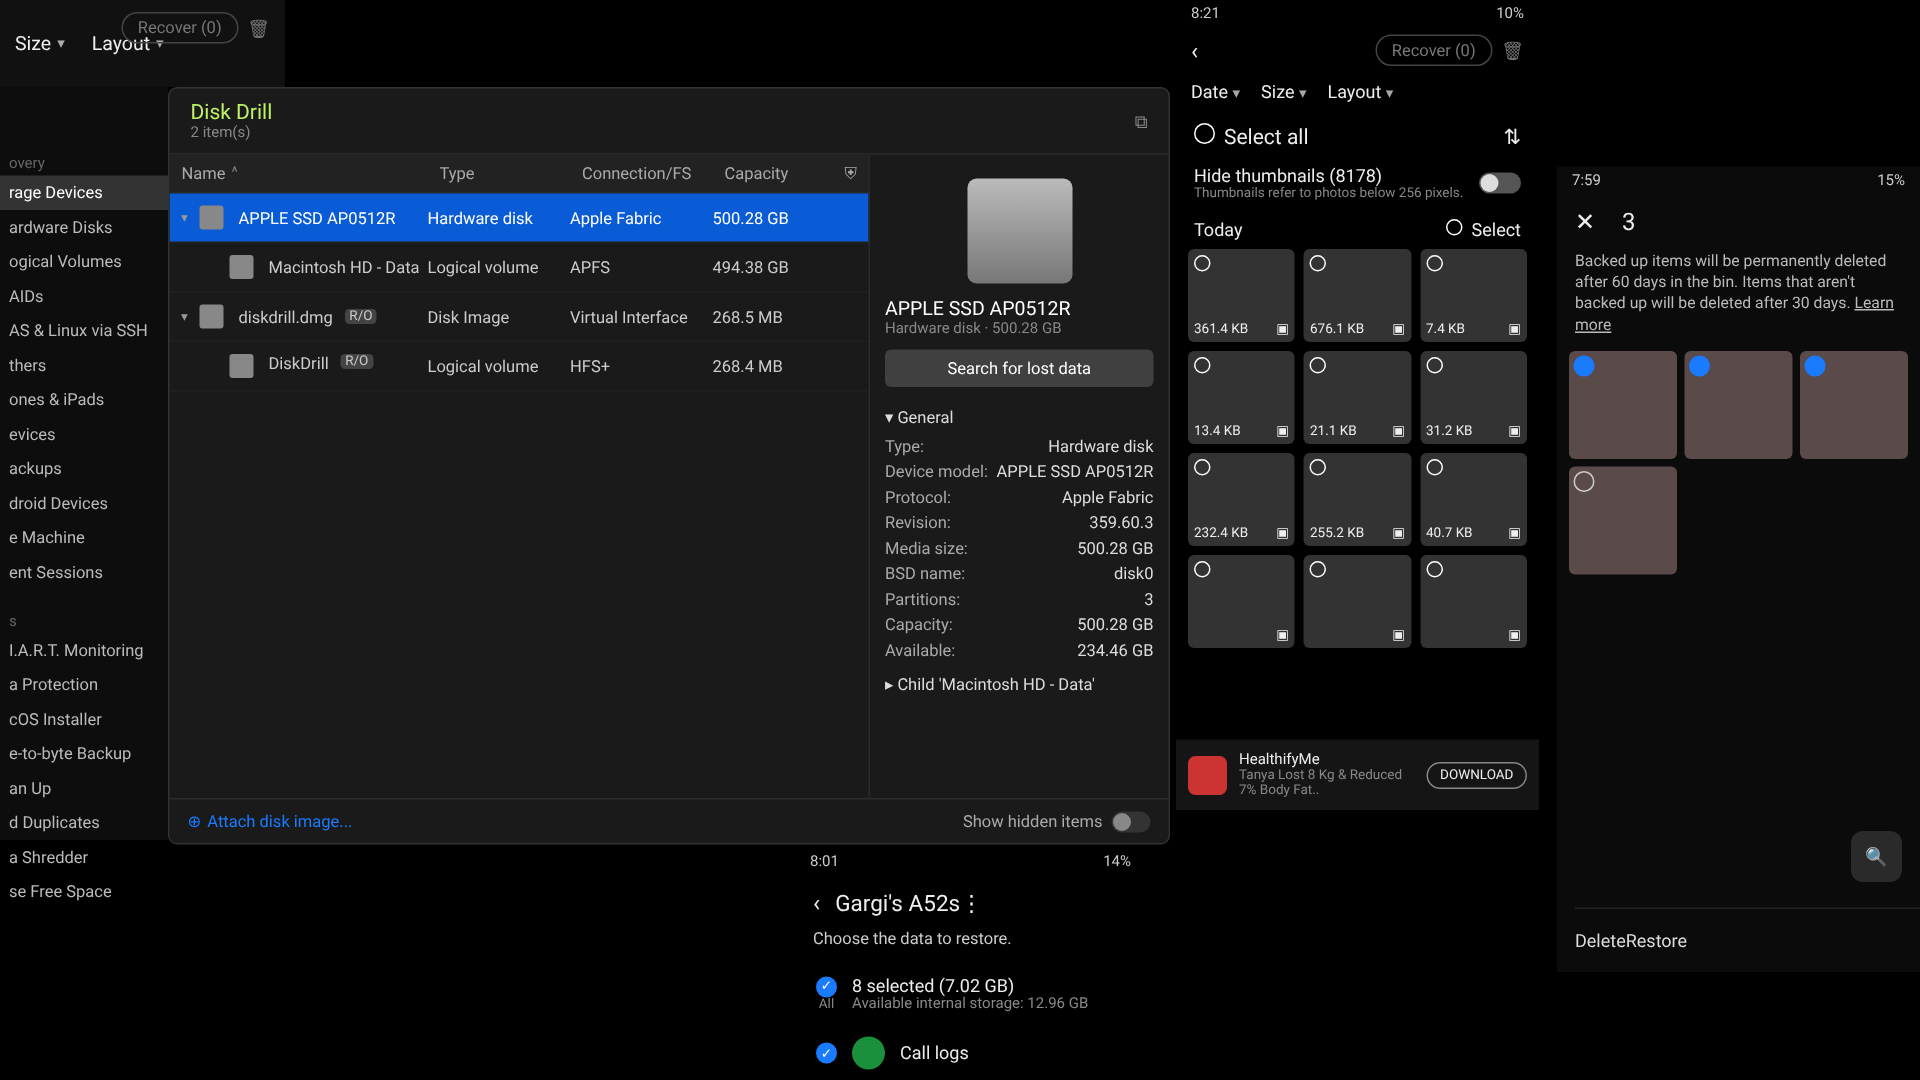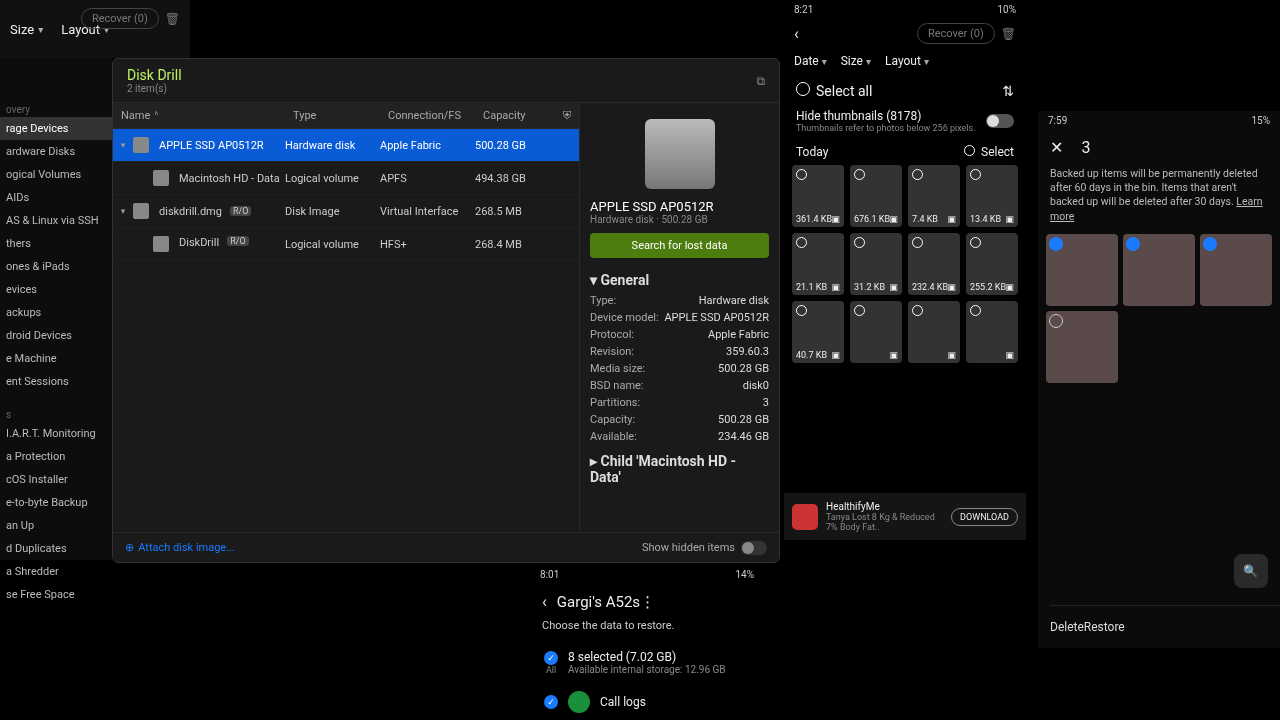--- a/index.html
+++ b/index.html
@@ -25,42 +25,42 @@
   .c-name{flex:1;display:flex;align-items:center;gap:4px}
   .c-type{width:95px}.c-conn{width:95px}.c-cap{width:80px}.c-s{width:24px}
   .dd-row{display:flex;align-items:center;font-size:11px;padding:8px 0;border-bottom:1px solid #202020}
   .dd-row.sel{background:#0a5bd6;color:#fff}
   .tri{width:20px;text-align:center;color:#999;font-size:9px}
   .dicon{width:16px;height:16px;background:#888;border-radius:2px;margin-right:6px;display:inline-block}
   .dd-detail{width:200px;border-left:1px solid #2a2a2a;padding:10px;font-size:11px;color:#bbb;overflow:auto}
   .drive-img{width:70px;height:70px;margin:6px auto 10px;display:block;background:linear-gradient(#bbb,#777);border-radius:6px}
   .drive-name{color:#fff;font-size:13px;text-align:left}
   .drive-sub{color:#888;font-size:10px;margin-bottom:8px}
-  .dd-scan{background:#4d7c0f;color:#fff;text-align:center;padding:6px;border-radius:4px;font-size:11px;margin-bottom:10px}
+  .dd-scan{background:#404040;color:#fff;text-align:center;padding:6px;border-radius:4px;font-size:11px;margin-bottom:10px}
   .kv{display:flex;justify-content:space-between;padding:2px 0;color:#aaa}
   .kv span:last-child{color:#ddd}
-  .sect{color:#ddd;font-size:14px;padding:4px 0;font-weight:700}
+  .sect{color:#ddd;font-size:11px;padding:4px 0;font-weight:400}
   .dd-foot{position:absolute;bottom:0;left:0;right:0;height:30px;display:flex;align-items:center;justify-content:space-between;padding:0 12px;background:#1a1a1a;border-top:1px solid #2a2a2a}
   .attach{color:#1a7bff;font-size:11px;display:flex;align-items:center;gap:4px}
   .toggle{width:26px;height:14px;background:#333;border-radius:8px;position:relative}
   .toggle::after{content:"";width:12px;height:12px;background:#888;border-radius:50%;position:absolute;top:1px;left:1px}
   
   .phoneA{position:absolute;left:784px;top:0;width:242px;height:540px;background:#000;color:#eee}
   .statusbar{display:flex;justify-content:space-between;padding:4px 10px;font-size:10px;color:#ccc}
   .phA-top{display:flex;justify-content:space-between;align-items:center;padding:4px 10px}
   .back{font-size:16px}
   .ph-chips{display:flex;gap:14px;padding:6px 10px;font-size:12px}
   .sel-all{display:flex;align-items:center;justify-content:space-between;padding:8px 12px;font-size:14px}
   .ring{width:14px;height:14px;border:1.5px solid #fff;border-radius:50%;display:inline-block;margin-right:6px}
   .hide-row{display:flex;align-items:center;justify-content:space-between;padding:2px 12px 6px}
   .hide-txt small{display:block;color:#888;font-size:9px}
   .tog{width:28px;height:14px;background:#555;border-radius:8px;position:relative}
   .tog::after{content:"";width:12px;height:12px;background:#ddd;border-radius:50%;position:absolute;top:1px;left:1px}
   .today{display:flex;justify-content:space-between;padding:6px 12px;font-size:12px;font-weight:400}
-  .gridA{display:grid;grid-template-columns:repeat(4,1fr);gap:6px;padding:0 8px}
+  .gridA{display:grid;grid-template-columns:repeat(3,1fr);gap:6px;padding:0 8px}
   .thumb{height:62px;background:#333;border-radius:4px;position:relative;display:flex;align-items:flex-end;justify-content:space-between;padding:3px 4px;font-size:9px}
   .thumb .r{position:absolute;top:4px;left:4px;width:11px;height:11px;border:1.2px solid #fff;border-radius:50%}
   .thumb .pic{position:absolute;bottom:3px;right:4px;font-size:9px}
   .ad{position:absolute;bottom:0;left:0;right:0;background:#151515;display:flex;align-items:center;padding:8px;gap:8px}
   .ad-ic{width:26px;height:26px;background:#c33;border-radius:5px}
   .ad-txt{flex:1;font-size:10px}
   .ad-txt small{color:#888;font-size:9px;display:block}
   .dl{border:1px solid #888;border-radius:12px;padding:3px 8px;font-size:9px}
   
   .phoneB{position:absolute;left:530px;top:565px;width:234px;height:155px;background:#000;color:#eee;padding:0}

